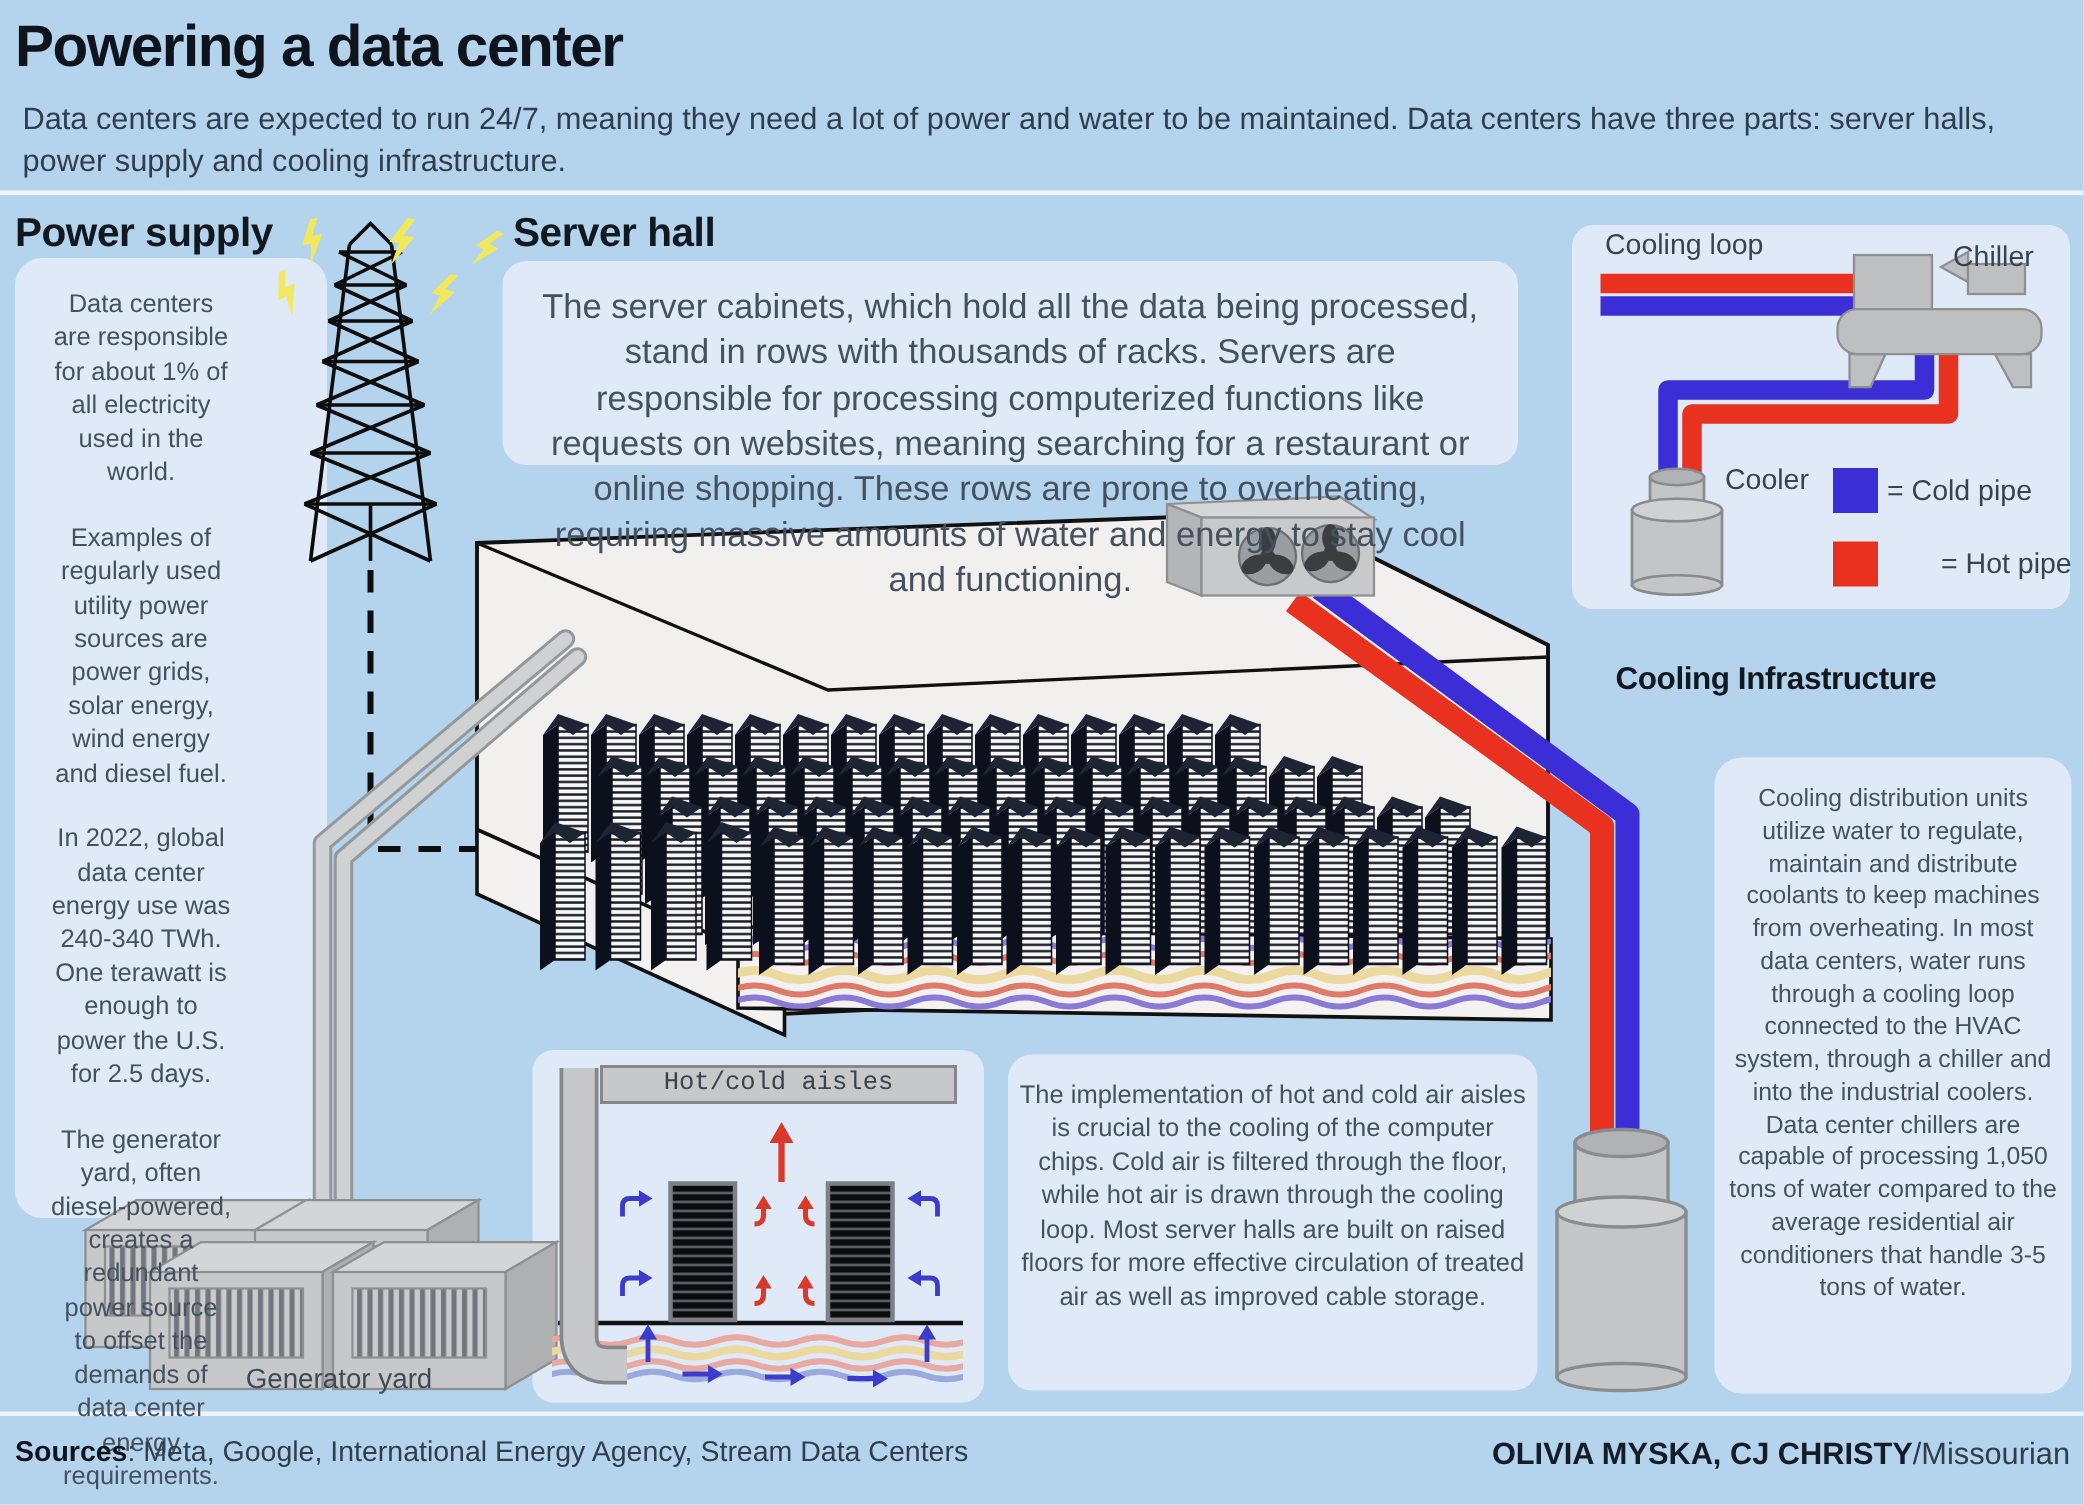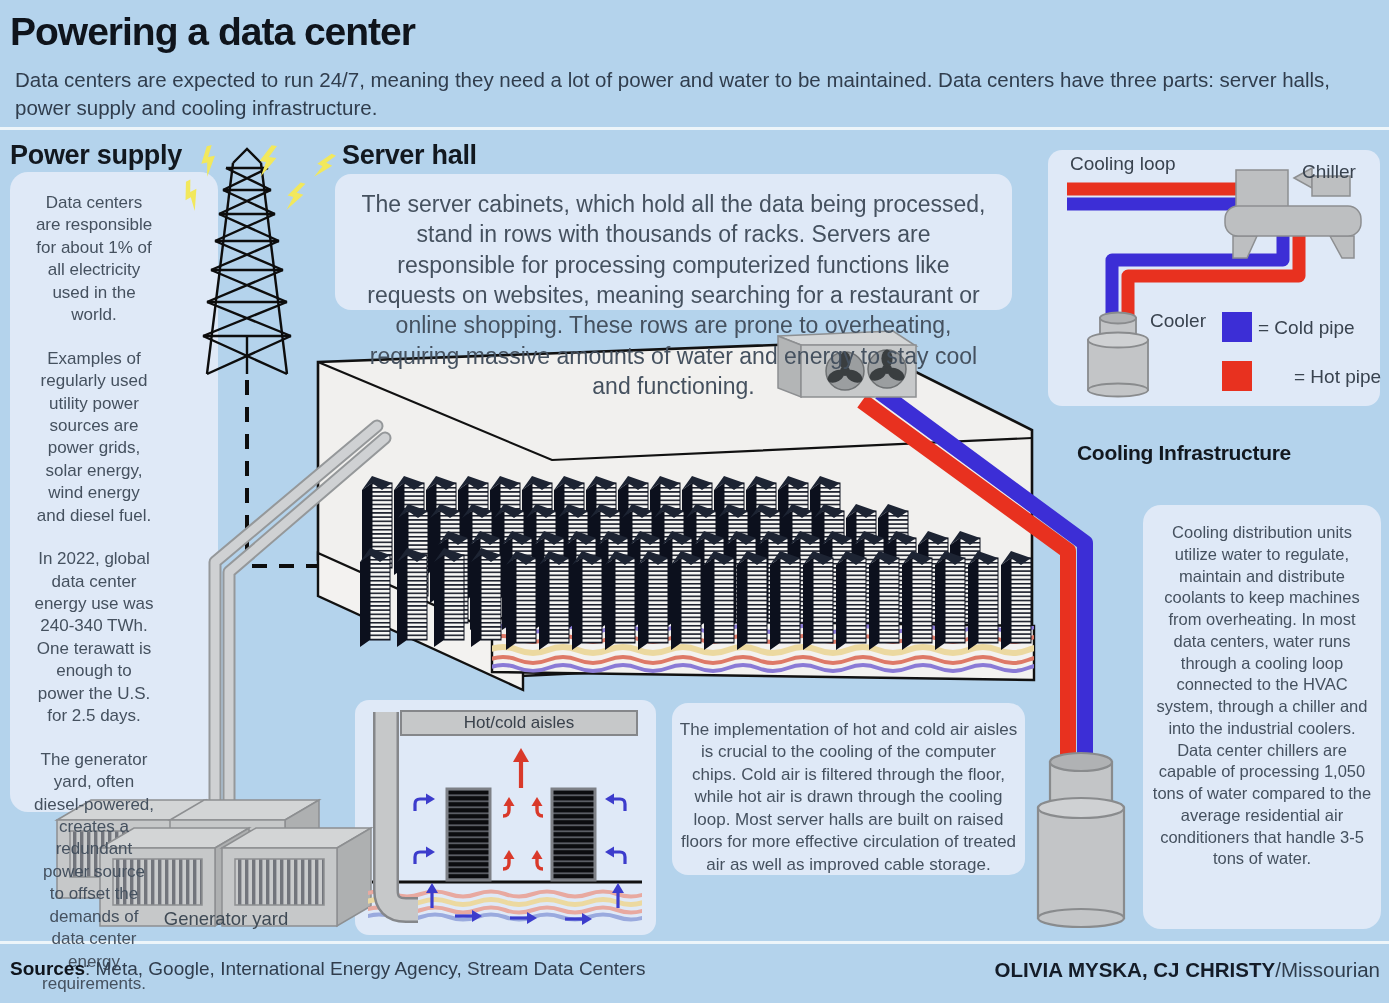--- a/index.html
+++ b/index.html
@@ -12,23 +12,23 @@
   .boxtext p{margin:0 0 21px 0;}
   .boxtext p:last-child{margin-bottom:0;}
   #title{left:10px;top:10px;font-size:39px;font-weight:bold;color:#0f141c;letter-spacing:-1px;}
   #subtitle{left:3px;top:66px;width:1340px;font-size:20.5px;color:#303d4d;line-height:1.35;margin-left:12px;}
   .sep{position:absolute;left:0;width:1389px;height:3px;background:#f7fafd;opacity:.85;}
   #power-box{left:10px;top:172px;width:168px;height:640px;padding:20px 24px;box-sizing:border-box;font-size:17px;}
   #server-box{left:335px;top:174px;width:677px;height:136px;padding:15px 24px;box-sizing:border-box;font-size:23px;border-radius:16px;}
   #loop-panel{left:1048px;top:150px;width:332px;height:256px;border-radius:14px;}
   #infra-box{left:1143px;top:505px;width:238px;height:424px;padding:17px 9px;box-sizing:border-box;font-size:16.5px;}
   #aisle-panel{left:355px;top:700px;width:301px;height:235px;border-radius:14px;}
-  #impl-box{left:672px;top:703px;width:353px;height:172px;padding:16px 6px;box-sizing:border-box;font-size:17px;border-radius:16px;}
+  #impl-box{left:672px;top:703px;width:353px;height:224px;padding:16px 6px;box-sizing:border-box;font-size:17px;border-radius:16px;}
   .small-label{position:absolute;font-size:19px;color:#39434f;}
-  #aisle-bar{position:absolute;left:400px;top:710px;width:238px;height:26px;background:#c6c8c9;border:2px solid #85878a;box-sizing:border-box;text-align:center;font-size:17px;color:#3a424c;line-height:22px;}
+  #aisle-bar{position:absolute;left:400px;top:710px;width:238px;height:26px;background:#c6c8c9;border:2px solid #85878a;box-sizing:border-box;text-align:center;font-size:17px;color:#3a424c;line-height:22px;font-family:Liberation Mono, monospace;}
   .legend-sq{position:absolute;width:30px;height:30px;}
   #legend-cold-sq{left:1222px;top:312px;background:#3c2ed6;}
   #legend-hot-sq{left:1222px;top:361px;background:#e8311f;}
   #gen-label{left:150px;top:908px;width:152px;text-align:center;font-size:18.5px;color:#3f4a55;}
   #sources{left:10px;top:958px;font-size:19px;color:#303d4d;}
   #sources b{color:#0f141c;}
   #credit{left:880px;top:958px;width:500px;text-align:right;font-size:20.5px;color:#303d4d;}
   #credit b{color:#141c28;}
 </style>
 </head>

